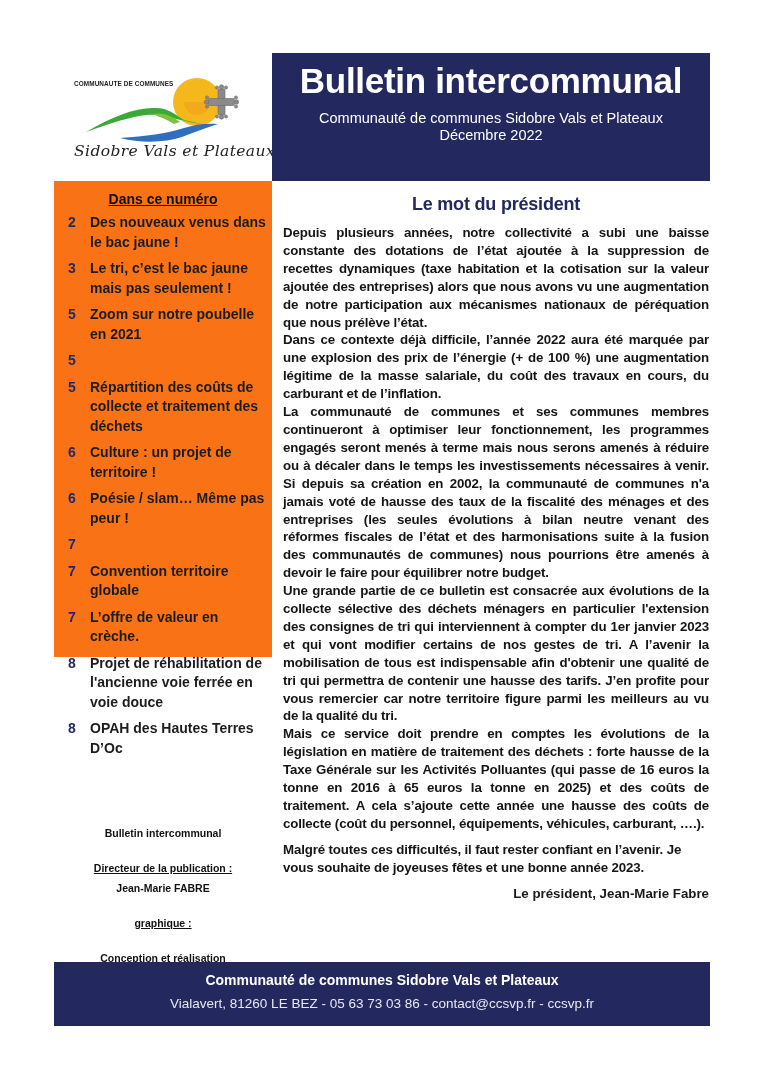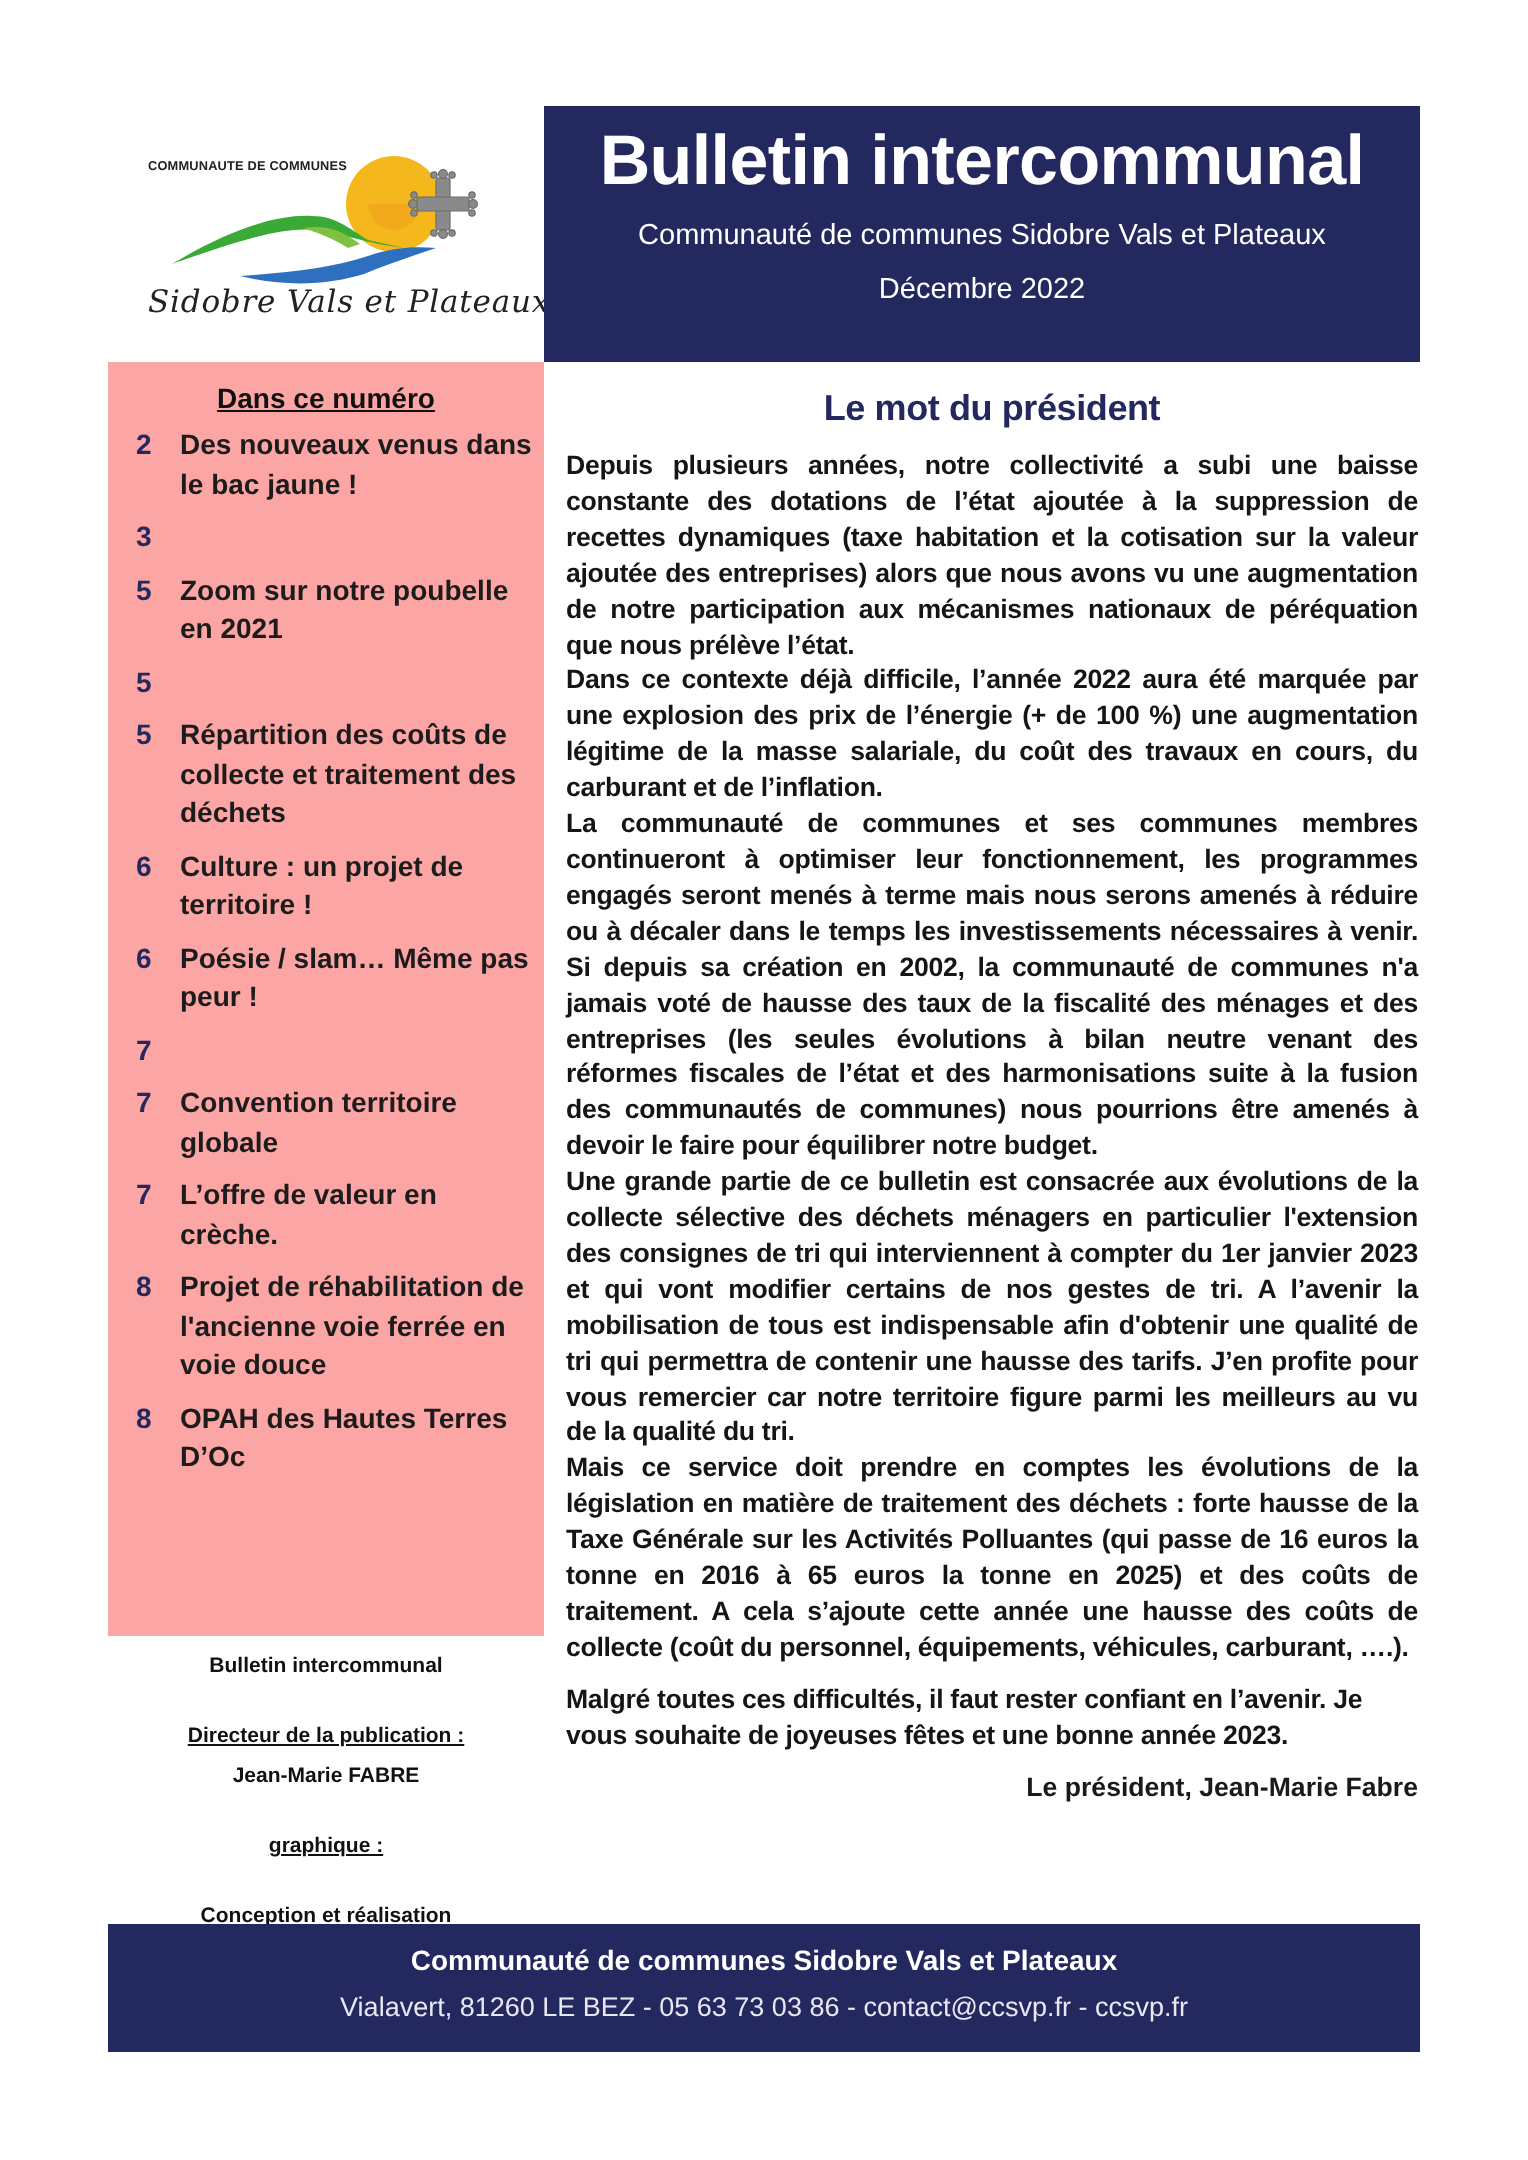--- a/index.html
+++ b/index.html
@@ -10,24 +10,24 @@
   .logo { position: absolute; left: 56px; top: 62px; width: 206px; height: 112px; }
   .logo .org { position: absolute; left: 18px; top: 18px; font-size: 6.4px; font-weight: bold; letter-spacing: 0.1px; color: #222; }
   .logo svg.art { position: absolute; left: 0; top: 0; }
   .logo .name { position: absolute; left: 18px; top: 80px; font-family: "DejaVu Serif", serif; font-style: italic;
                 font-size: 15.5px; color: #222; letter-spacing: 0.4px; white-space: nowrap; }
 
   
   .banner { position: absolute; left: 272px; top: 53px; width: 438px; height: 128px; background: #23285f; color: #fff; text-align: center; }
   .banner .title { margin-top: 8px; font-size: 35px; font-weight: bold; letter-spacing: -0.3px; line-height: 40px; }
   .banner .sub { margin-top: 9px; font-size: 14.5px; line-height: 17px; }
-  .banner .date { margin-top: 10px; font-size: 14.5px; line-height: 17px; }
+  .banner .date { margin-top: 0; font-size: 14.5px; line-height: 17px; }
 
   
-  .sidebar { position: absolute; left: 54px; top: 181px; width: 218px; height: 637px; background: #fca5a5; }
+  .sidebar { position: absolute; left: 54px; top: 181px; width: 218px; height: 476px; background: #f97316; }
   .sidebar .heading { text-align: center; font-size: 14px; font-weight: bold; text-decoration: underline; margin-top: 10px; color: #111; }
   .sidebar ul { list-style: none; margin: 6px 0 0 0; padding: 0; }
   .sidebar li { display: flex; margin-bottom: 7px; font-size: 14px; font-weight: bold; line-height: 19.5px; }
   .sidebar li .num { width: 36px; flex: none; text-align: left; padding-left: 14px; box-sizing: border-box; color: #23285f; }
   .sidebar li .txt { flex: 1; color: #1c1c1c; padding-right: 2px; }
 
   
   .credits { position: absolute; left: 54px; top: 824px; width: 218px; text-align: center; font-size: 10.5px; line-height: 19.3px; font-weight: bold; color: #111; }
   .credits .u { text-decoration: underline; margin-top: 16px; }
 
@@ -83,20 +83,21 @@
 
 <div class="sidebar">
   <div class="heading">Dans ce numéro</div>
   <ul>
     <li>
         <span class="num">2</span>
         <span class="txt">Des nouveaux venus dans le bac jaune !</span>
       </li>
     <li>
         <span class="num">3</span>
+        <span class="txt">Le tri, c’est le bac jaune mais pas seulement !</span>
       </li>
     <li>
         <span class="num">5</span>
         <span class="txt">Zoom sur notre poubelle en 2021</span>
       </li>
     <li>
         <span class="num">5</span>
       </li>
     <li>
         <span class="num">5</span>

